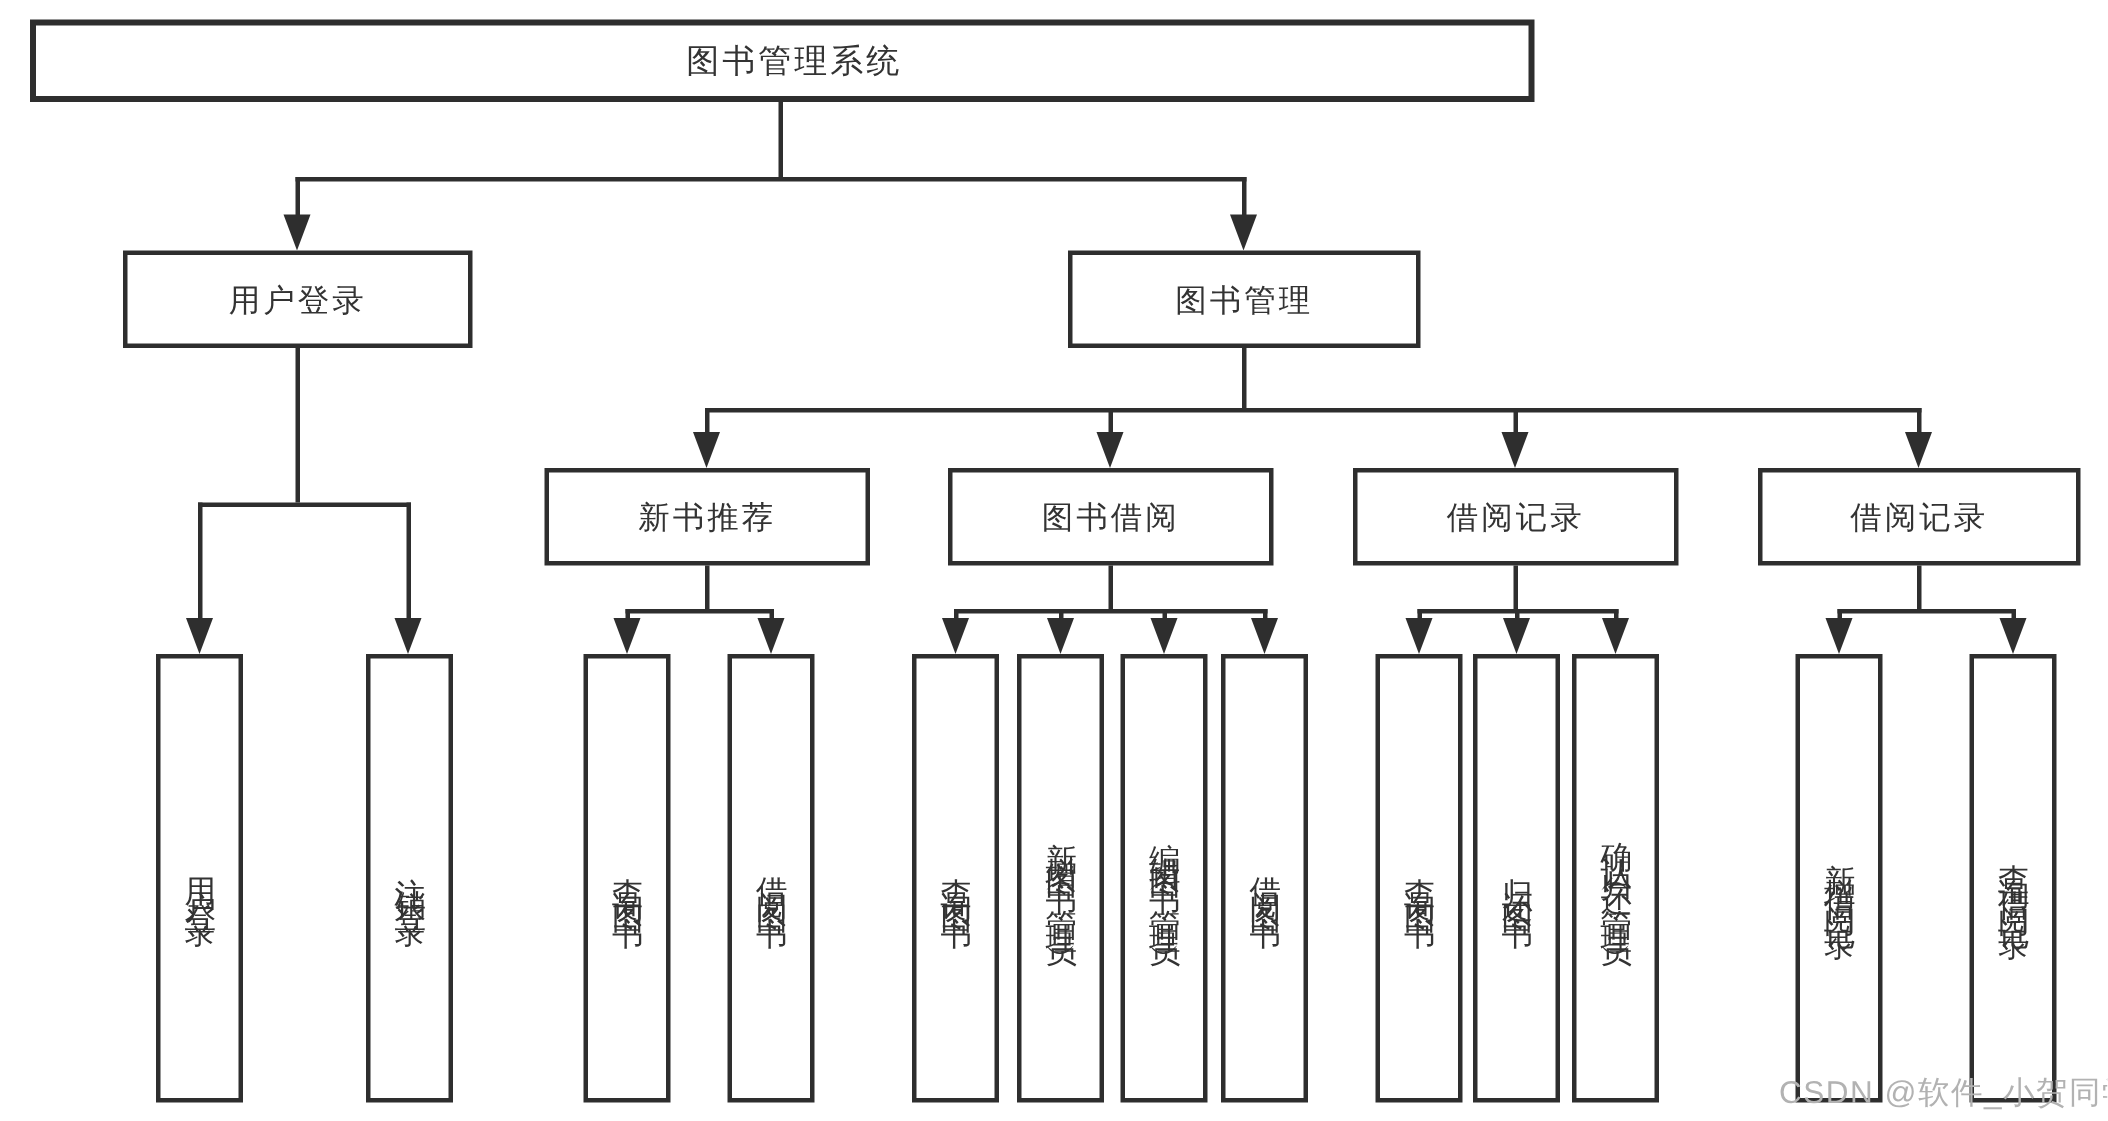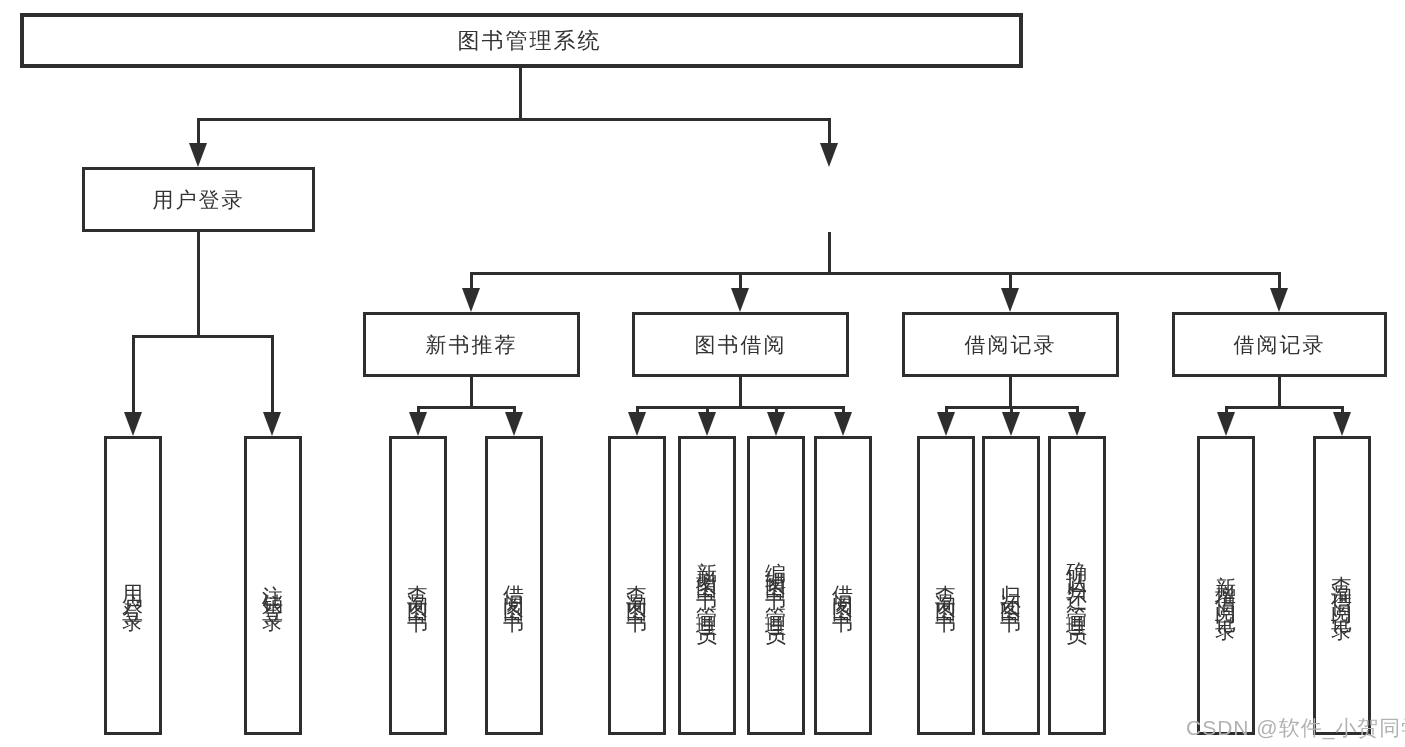--- a/index.html
+++ b/index.html
@@ -79,20 +79,23 @@
 
   <div class="vline" style="left:519px; top:68px; height:50px;"></div>
   <div class="hline" style="left:197px; top:118px; width:634px;"></div>
   <div class="vline" style="left:197px; top:118px; height:26px;"></div>
   <div class="arrow" style="left:189px; top:143px;"></div>
   <div class="vline" style="left:828px; top:118px; height:26px;"></div>
   <div class="arrow" style="left:820px; top:143px;"></div>
 
   <div class="node" style="left:82px; top:167px; width:233px; height:65px;">
     <span>用户登录</span>
+  </div>
+  <div class="node" style="left:712px; top:167px; width:235px; height:65px;">
+    <span>图书管理</span>
   </div>
 
   <div class="vline" style="left:197px; top:232px; height:103px;"></div>
   <div class="hline" style="left:132px; top:335px; width:142px;"></div>
   <div class="vline" style="left:132px; top:335px; height:77px;"></div>
   <div class="arrow" style="left:124px; top:412px;"></div>
   <div class="vline" style="left:271px; top:335px; height:77px;"></div>
   <div class="arrow" style="left:263px; top:412px;"></div>
 
   <div class="vline" style="left:828px; top:232px; height:40px;"></div>

